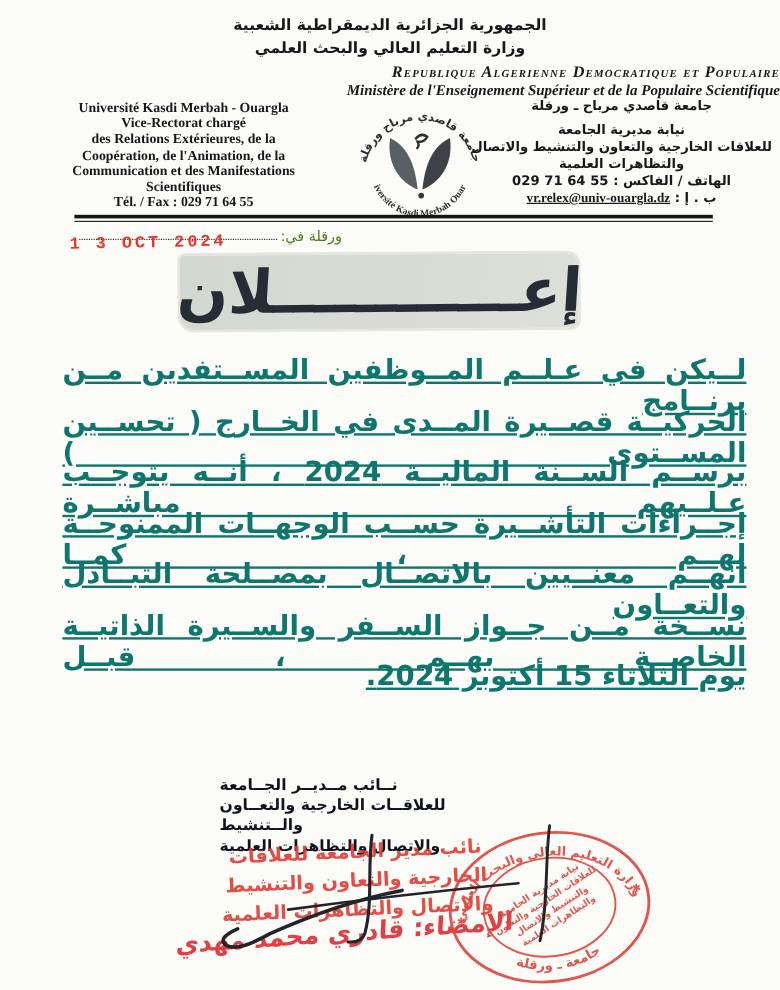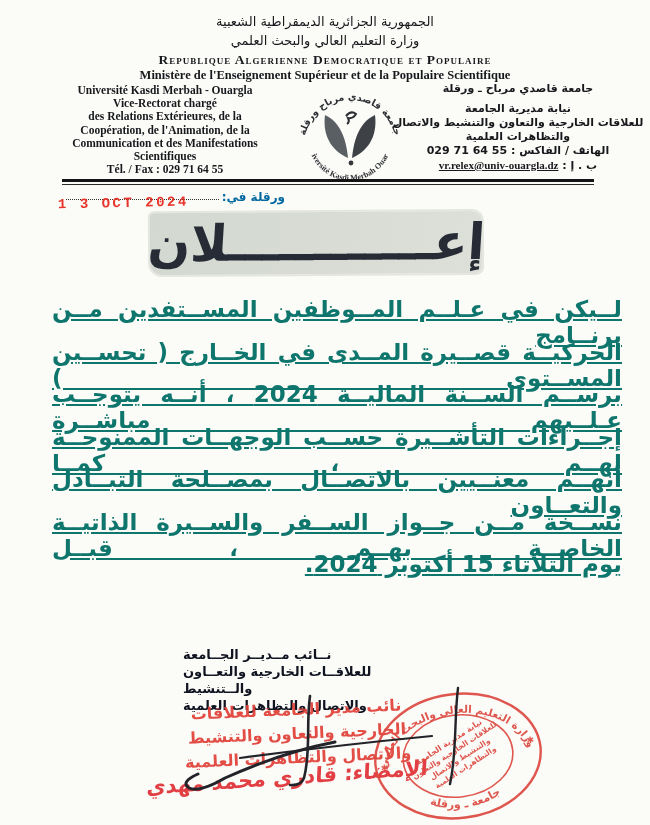--- a/index.html
+++ b/index.html
@@ -1,38 +1,38 @@
 <!DOCTYPE html>
 <html lang="ar"><head>
 <meta charset="utf-8">
 <style>
   html,body{margin:0;padding:0;}
   body{width:650px;height:825px;background:#fbfbf7;position:relative;overflow:hidden;
        font-family:"DejaVu Sans",sans-serif;color:#1e2535;}
   .abs{position:absolute;}
   
-  .hdr-ar{width:650px;text-align:center;font-weight:normal;color:#16181c;font-size:13px;}
-  .hdr-fr{width:650px;text-align:center;font-weight:bold;color:#16181c;
-          font-family:"Liberation Serif",serif;}
+  .hdr-ar{width:650px;text-align:center;font-weight:bold;color:#16181c;font-size:13px;}
+  .hdr-fr{width:650px;text-align:right;font-weight:bold;color:#16181c;
+          font-family:"Liberation Serif",serif;font-style:italic;}
   .fr-caps{font-variant:small-caps;letter-spacing:1px;font-size:13.5px;}
   .fr-min{font-size:12.5px;}
-  .left-block{left:24px;top:84px;width:282px;text-align:center;
+  .left-block{left:12px;top:84px;width:282px;text-align:center;
               font-family:"Liberation Serif",serif;font-weight:bold;font-size:11.5px;
               line-height:13.2px;color:#16181c;}
   .right-block{left:392px;top:82px;width:252px;text-align:center;direction:rtl;
                font-weight:bold;font-size:11px;line-height:14px;color:#16181c;}
   .right-block .gap{height:6px;}
   .uline{text-decoration:underline;font-family:Liberation Serif, serif;}
   .ltr-num{direction:ltr;unicode-bidi:embed;}
   
   .sep{left:62px;top:179px;width:532px;height:2px;border-top:3.5px solid #141414;
        border-bottom:1.5px solid #2a2a2a;}
   
   .dateline{left:63px;top:190px;width:222px;display:flex;direction:rtl;align-items:center;
-            font-size:12px;font-weight:bold;color:#0369a1;}
+            font-size:12px;font-weight:normal;color:#4d7c0f;}
   .leader{flex:1;border-bottom:1.6px dotted #333;height:1px;margin:0 3px;transform:translateY(2px);}
   .date-stamp{left:58px;top:195px;color:#e8352b;font-family:"Liberation Mono",monospace;
               font-weight:bold;font-size:14px;letter-spacing:2.5px;transform:rotate(-1.2deg);}
   
   .title-band{left:150px;top:212px;width:332px;height:62px;
               background:linear-gradient(100deg,#d3d8d1 0%,#d8dcd4 55%,#dde0d9 100%);
               border-radius:4px 10px 6px 12px;transform:rotate(-.4deg);
               display:flex;align-items:center;justify-content:center;
               box-shadow:0 0 0 2px #e4e6df;}
   .title-text{font-size:50px;font-weight:bold;color:#262b36;direction:rtl;

